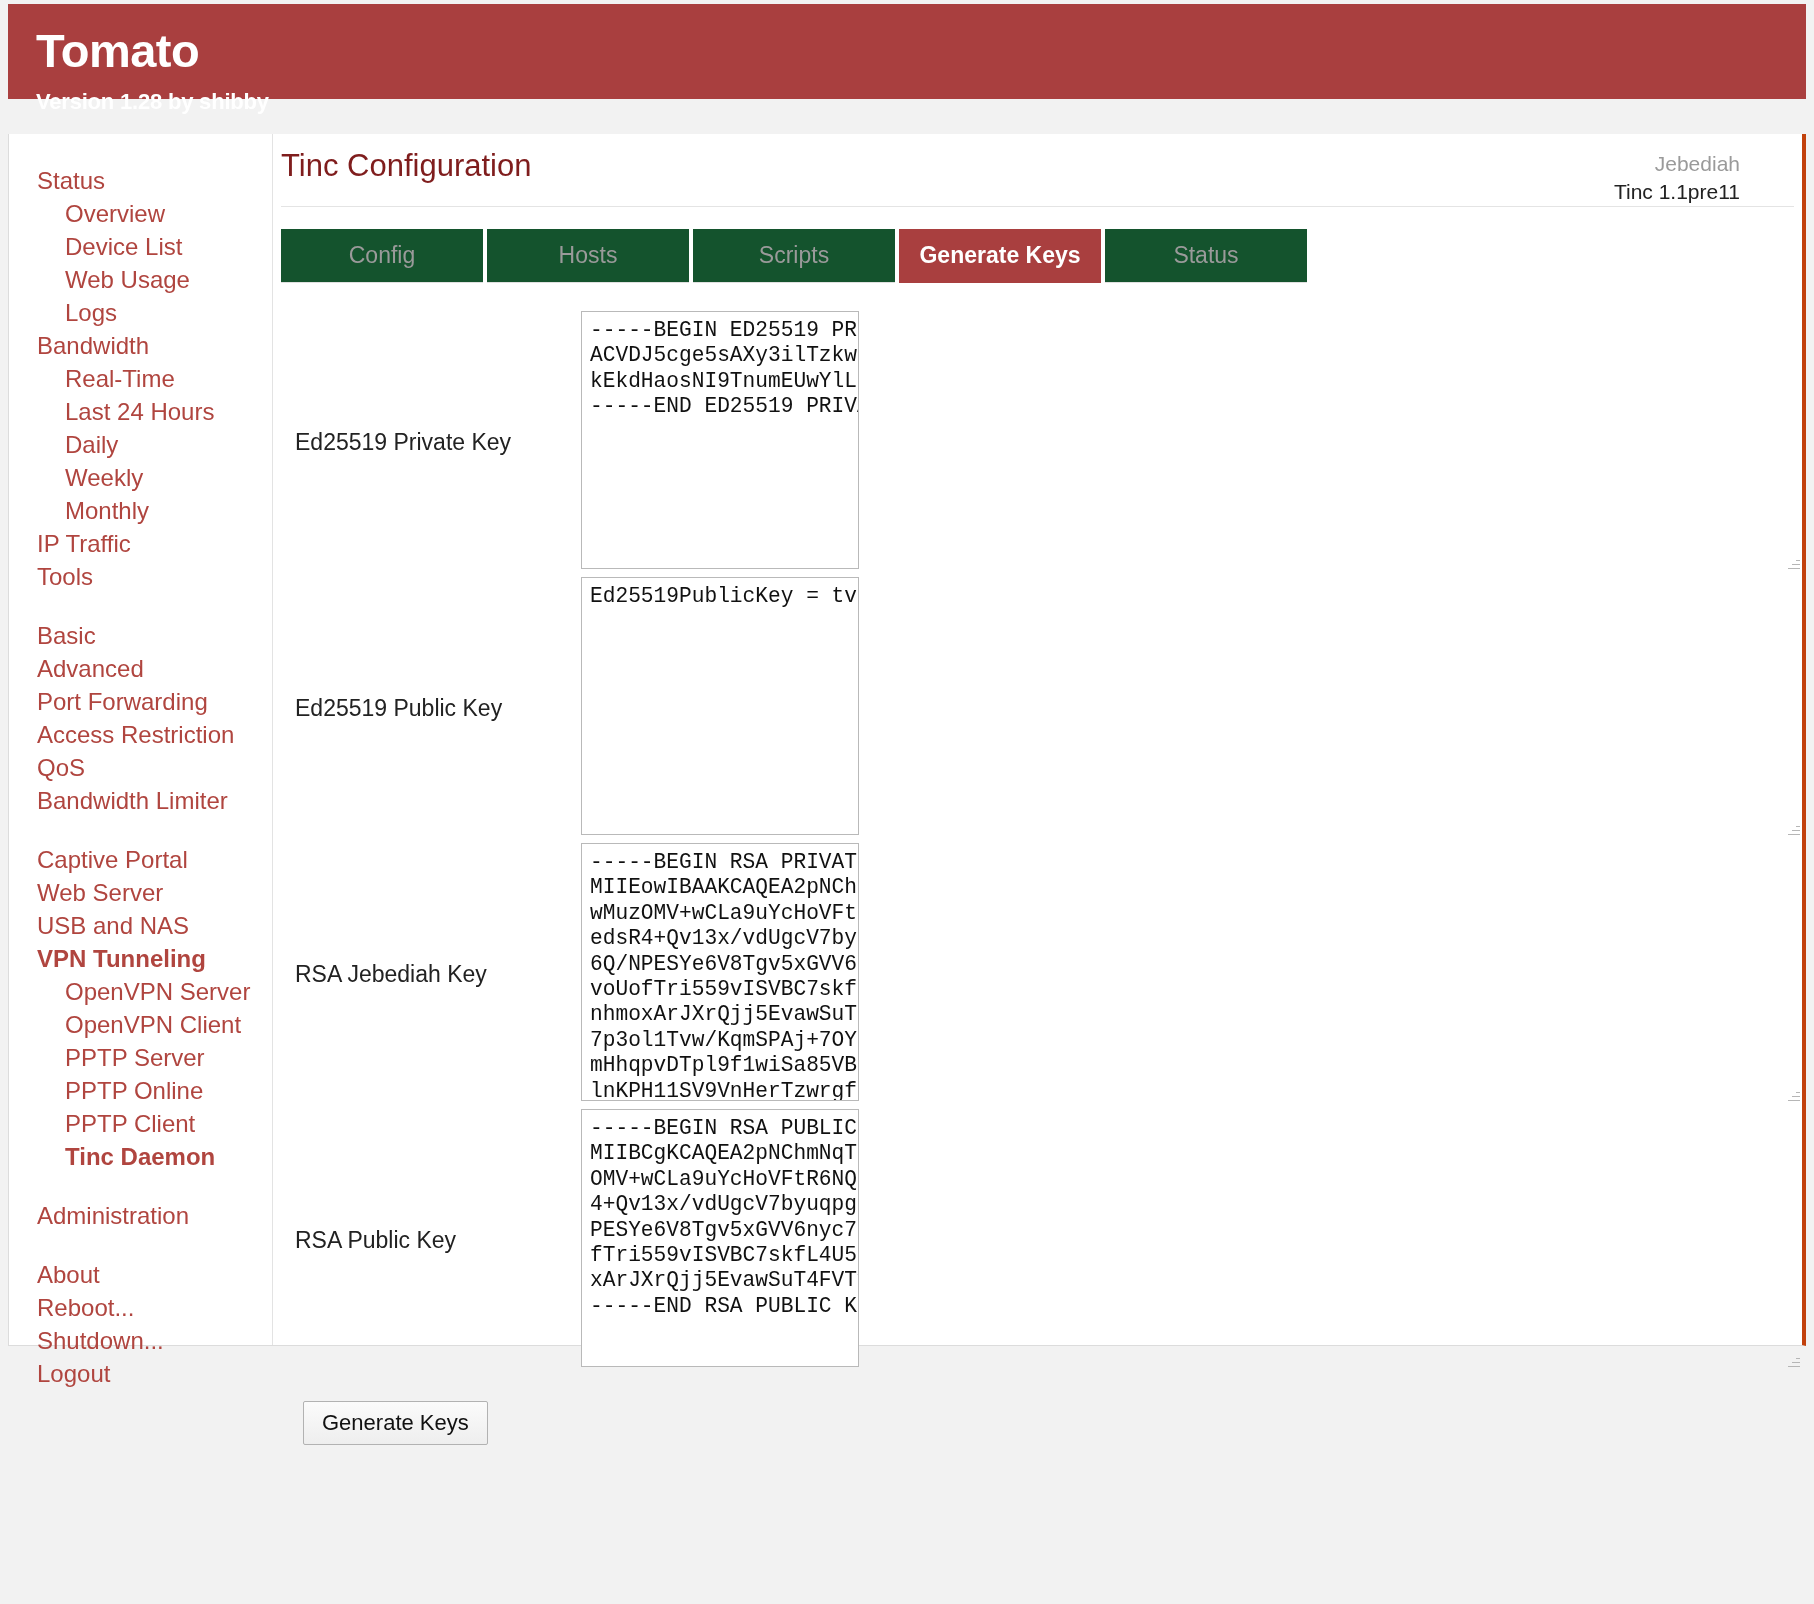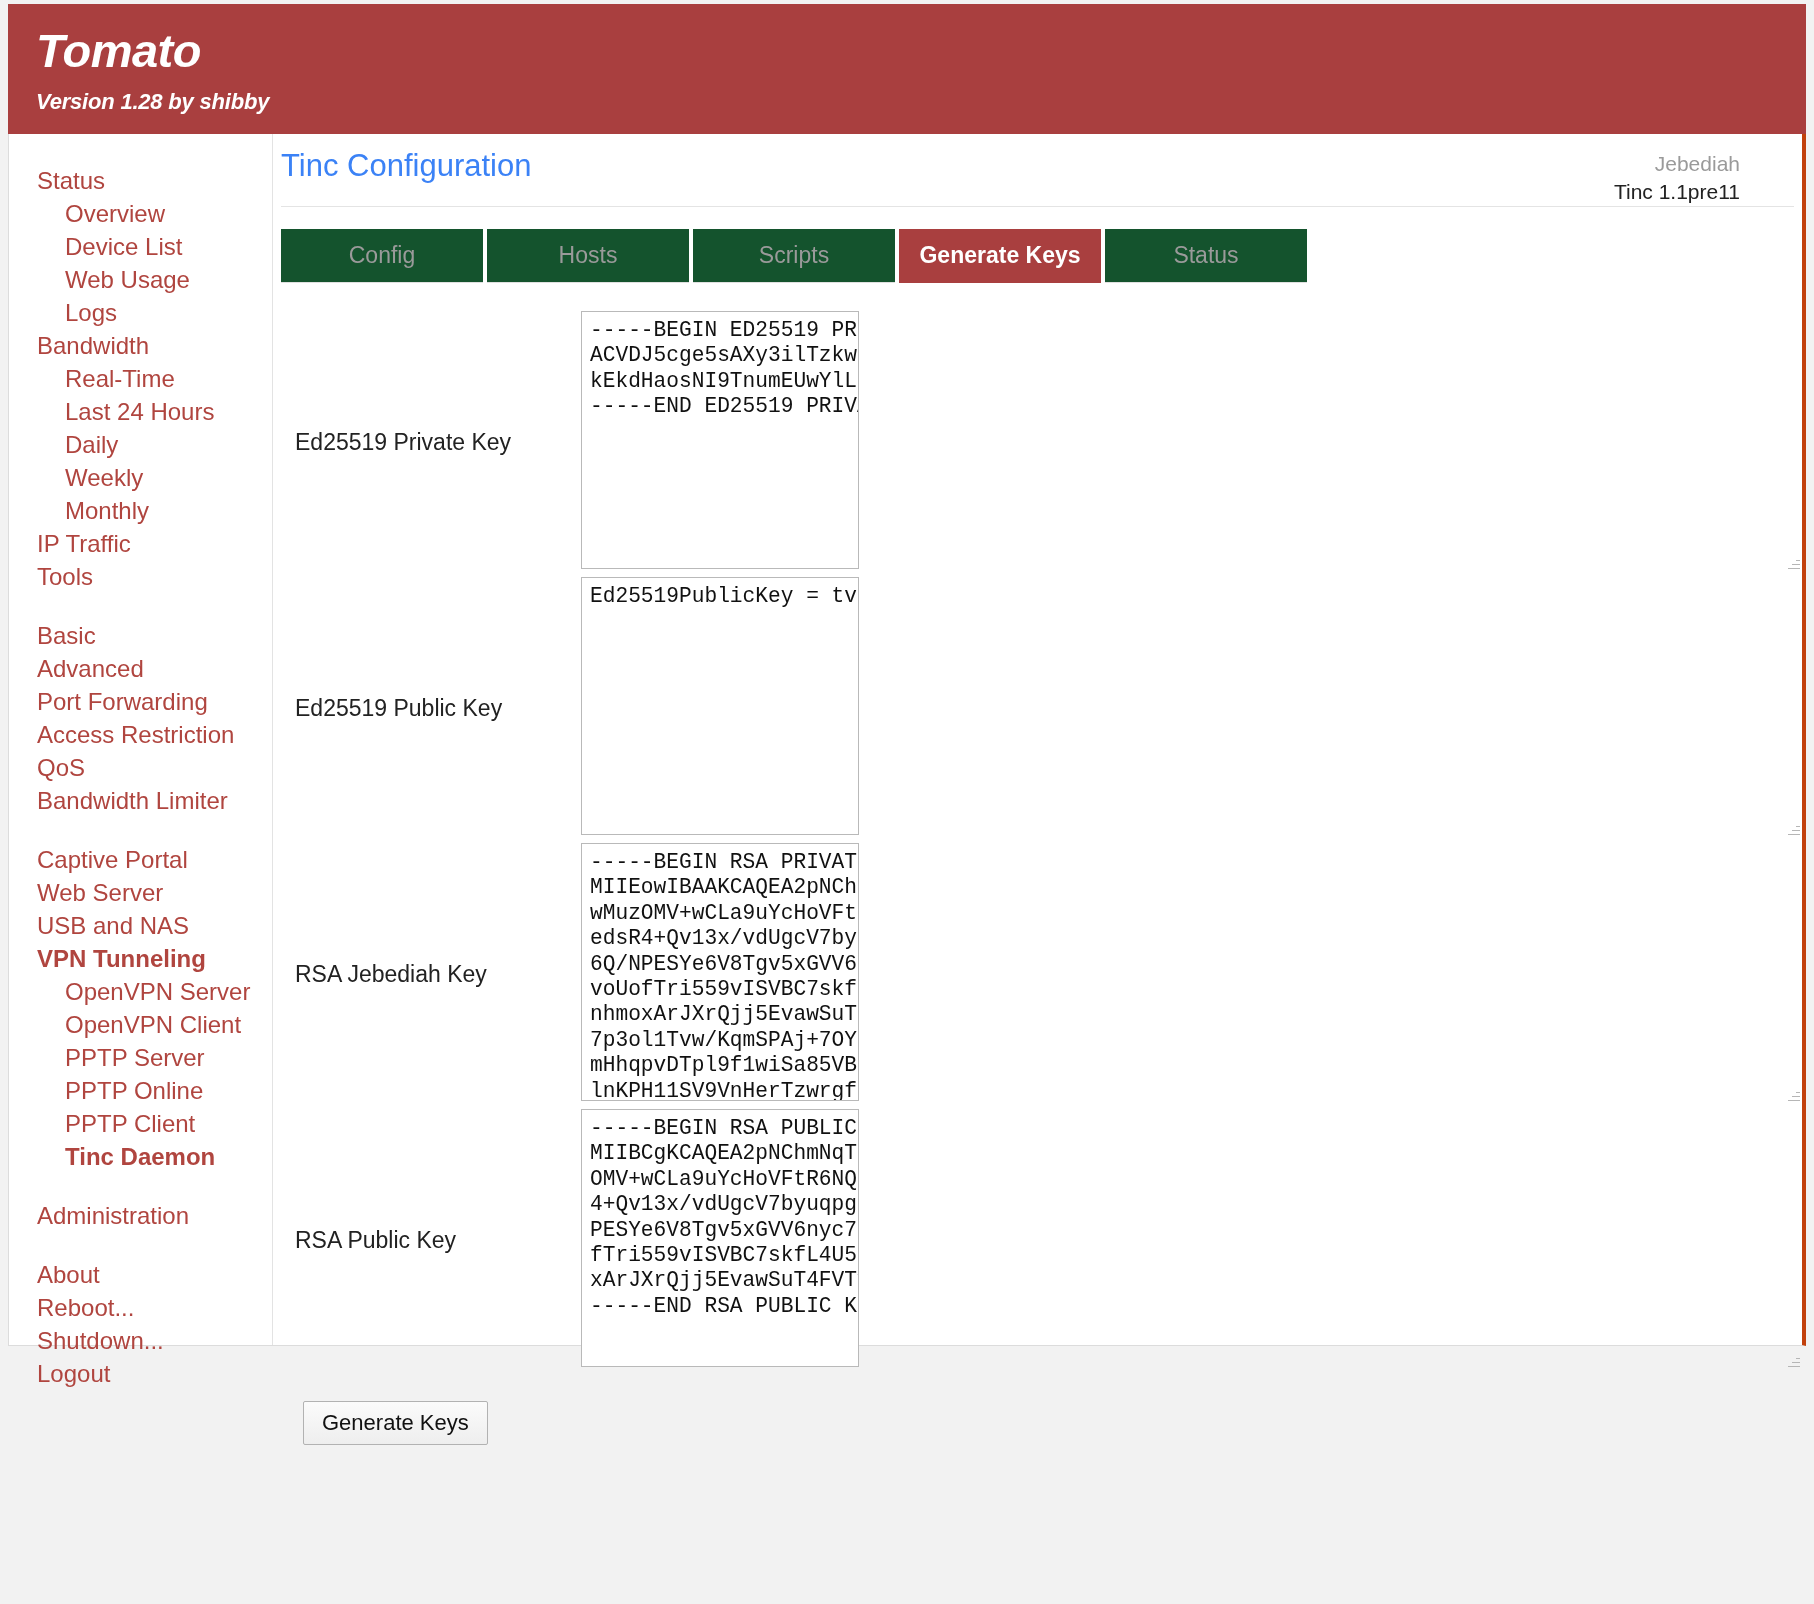--- a/index.html
+++ b/index.html
@@ -13,25 +13,24 @@
     height: 1604px;
     position: relative;
     background: #f2f2f2;
     overflow: hidden;
   }
 
   
   .banner {
     position: absolute;
     left: 8px; top: 4px;
-    width: 1798px; height: 130px;
+    width: 1798px; height: 95px;
     background: #a93f3f;
     color: #ffffff;
     padding: 22px 0 0 28px;
-    font-style: italic;
   }
   .banner-title {
     font-size: 47px;
     font-weight: bold;
     line-height: 1.05;
     letter-spacing: -0.5px;
   }
   .banner-sub {
     font-size: 22px;
     font-weight: bold;
@@ -81,21 +80,21 @@
     position: absolute;
     right: 62px; top: 16px;
     text-align: right;
     line-height: 1.32;
   }
   .meta-host { color: #9a9a9a; font-size: 21px; }
   .meta-ver  { color: #222222; font-size: 21px; margin-left: 13px; }
 
   .page-title {
     font-size: 31px;
-    color: #3b82f6;
+    color: #7f1d1d;
     padding: 14px 0 0 8px;
     font-weight: normal;
   }
   .title-rule {
     margin: 22px 8px 0 8px;
     border-bottom: 1px solid #e4e4e4;
   }
 
   
   .tabs {

